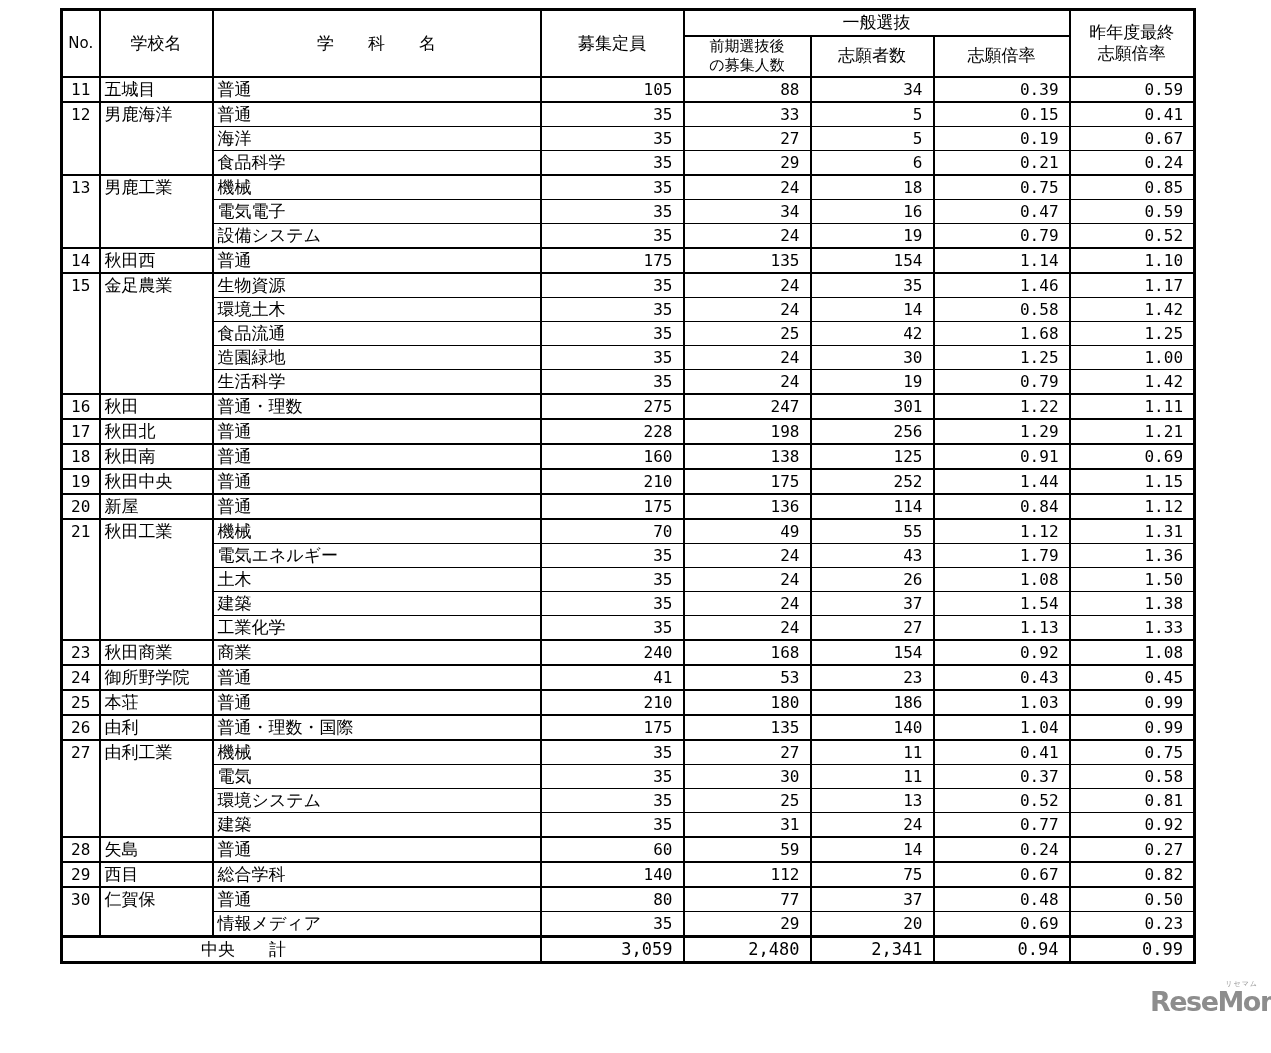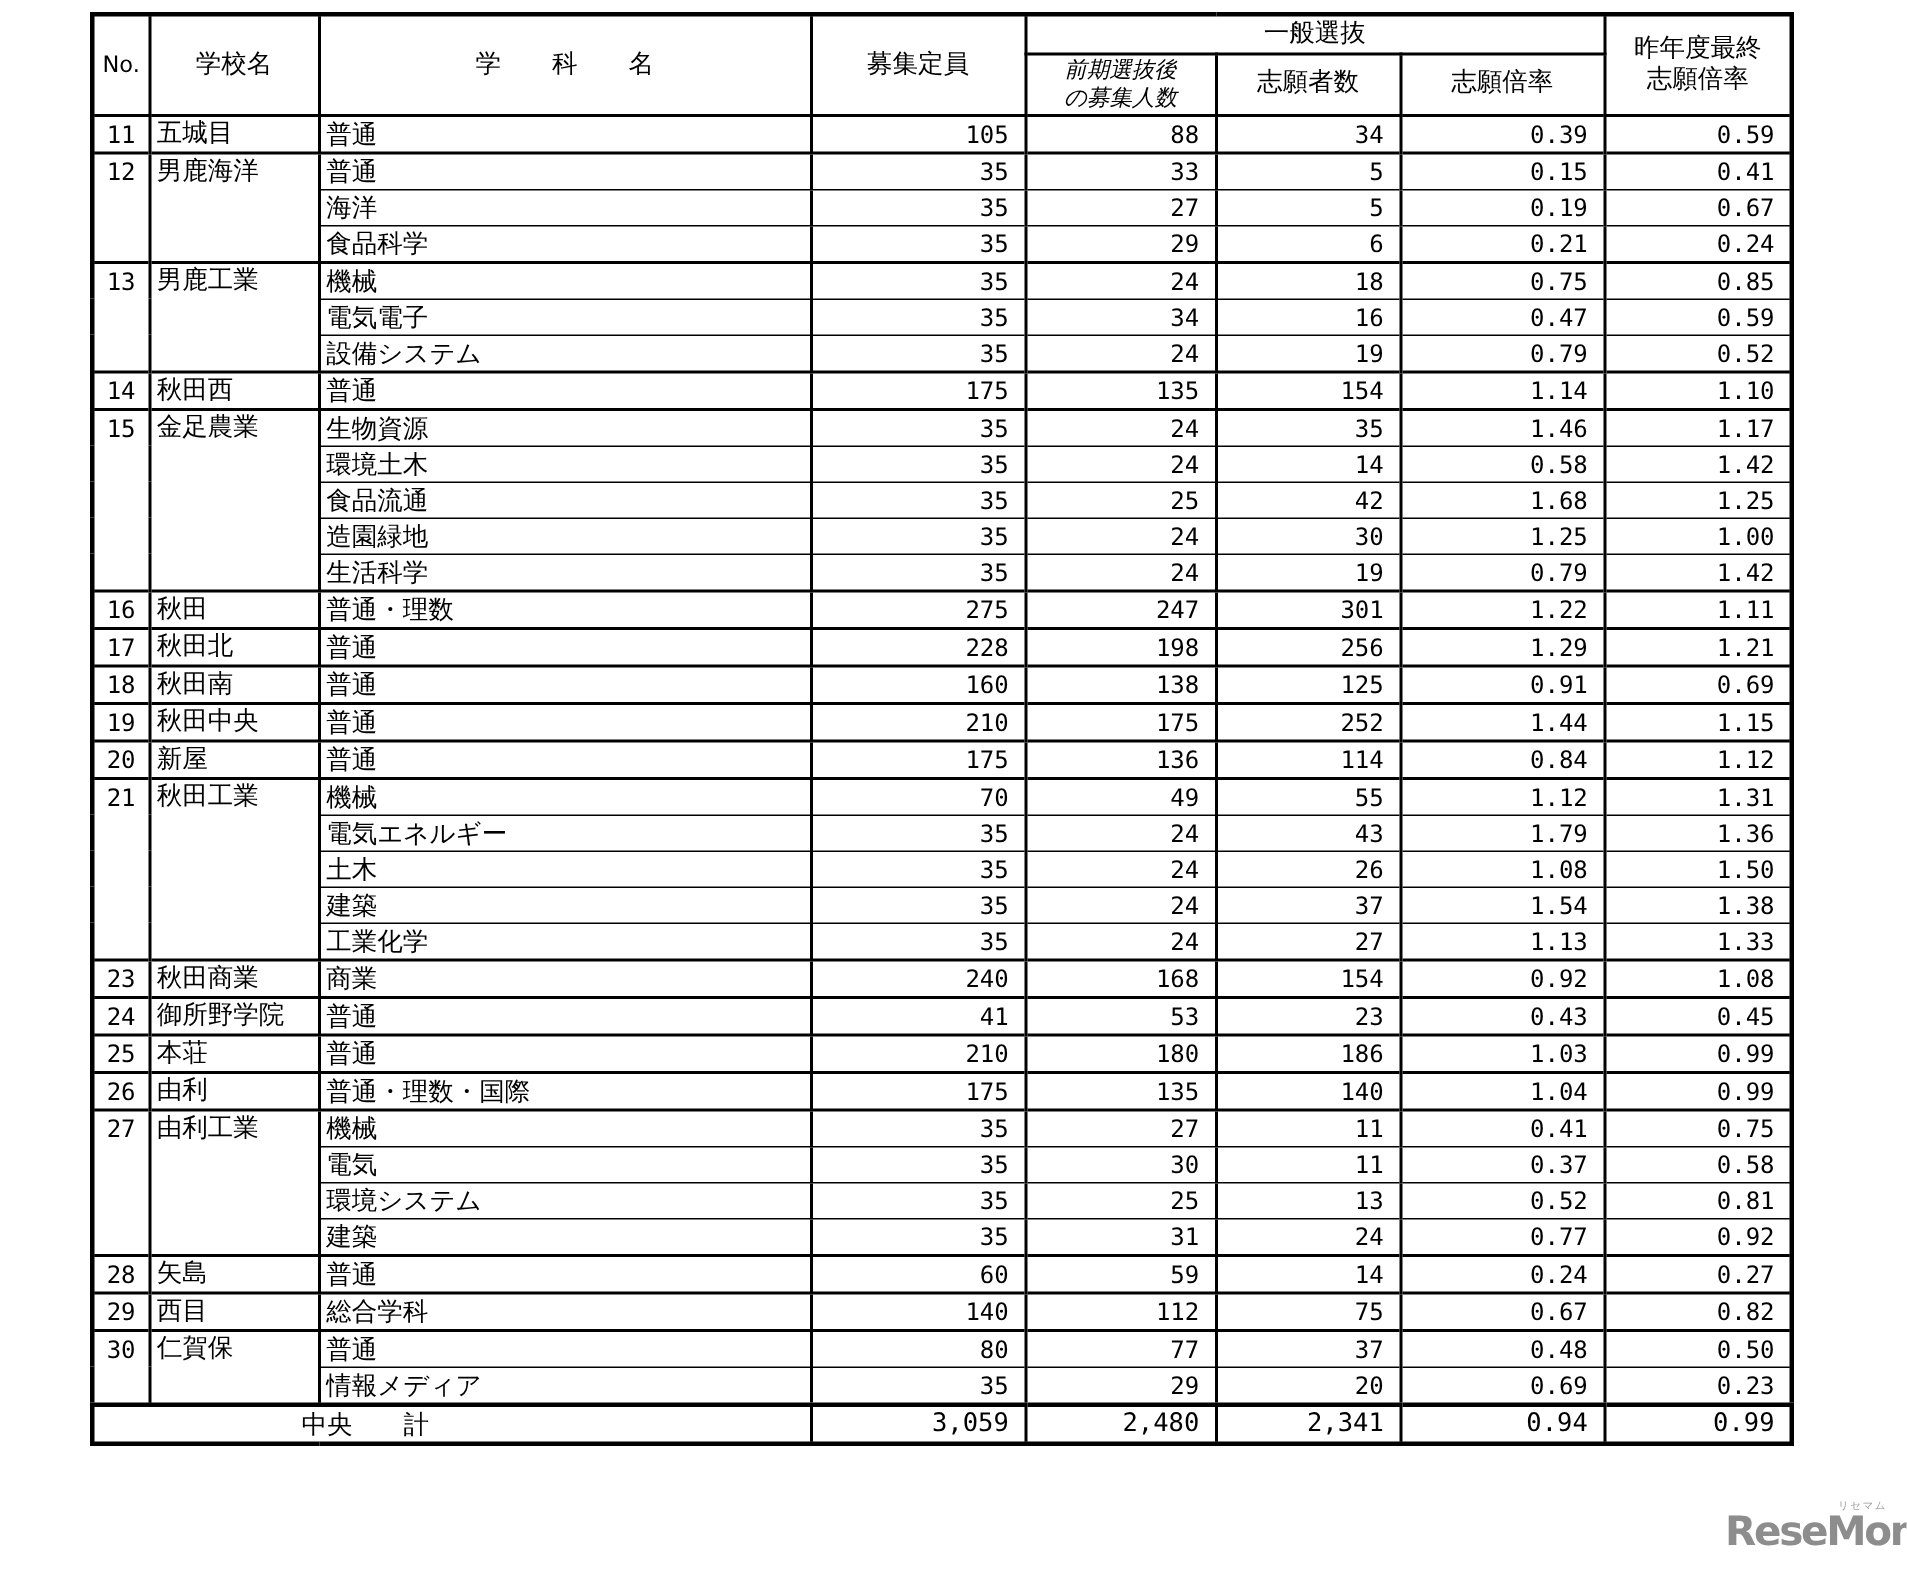--- a/index.html
+++ b/index.html
@@ -33,21 +33,21 @@
     box-sizing: border-box;
   }
   thead th {
     font-size: 17px;
     vertical-align: middle;
     white-space: pre-line;
     line-height: 1.25;
   }
   thead tr.h1 { height: 26px; }
   thead tr.h2 { height: 41px; }
-  thead th.th-sub { font-size: 15px; font-style: italic; }
+  thead th.th-sub { font-size: 15px; }
 
   tbody td {
     border-top-width: 1px;
     border-bottom-width: 1px;
     height: 22.5px;
     font-size: 17px;
   }
   tbody tr.group-start td { border-top-width: 2px; }
 
   td.num {
@@ -74,21 +74,21 @@
   tfoot tr.total-row td {
     border-top-width: 3px;
     height: 22px;
     font-size: 17px;
   }
   td.total-label { text-align: left; padding-left: 138px; }
 
   .logo {
     position: absolute;
     left: 1150px;
-    top: 1000px;
+    top: 980px;
     width: 118px;
     text-align: right;
     color: #8d8d8d;
     user-select: none;
   }
   .logo-ruby {
     display: block;
     font-size: 7px;
     letter-spacing: 1px;
     color: #9a9a9a;

